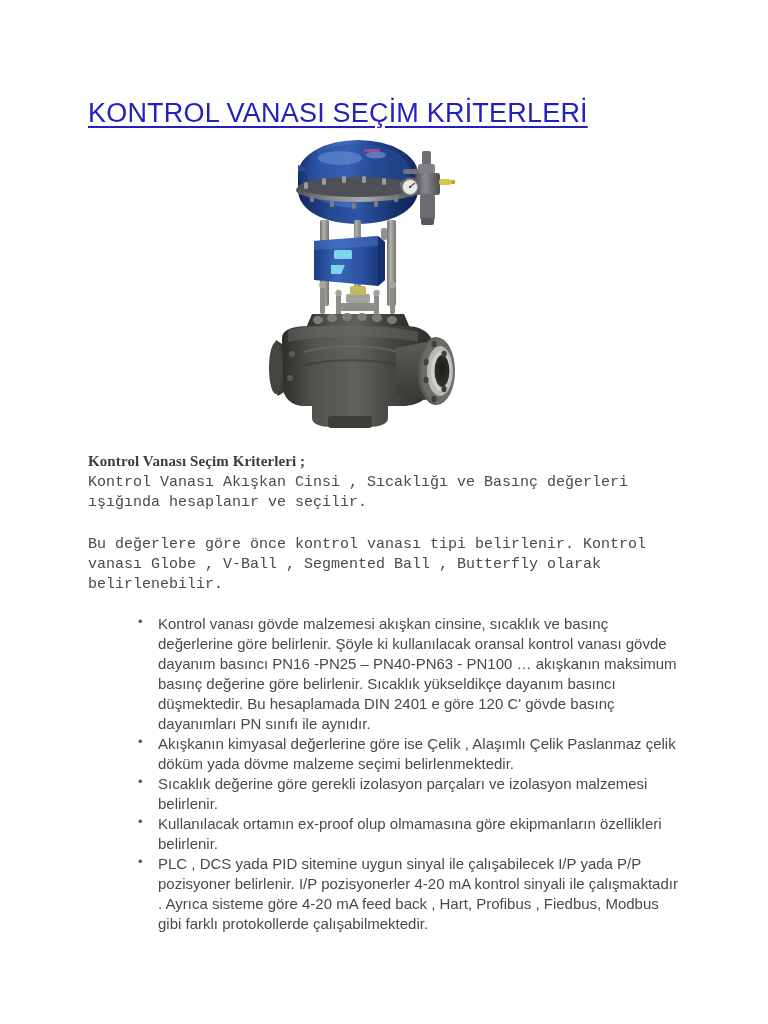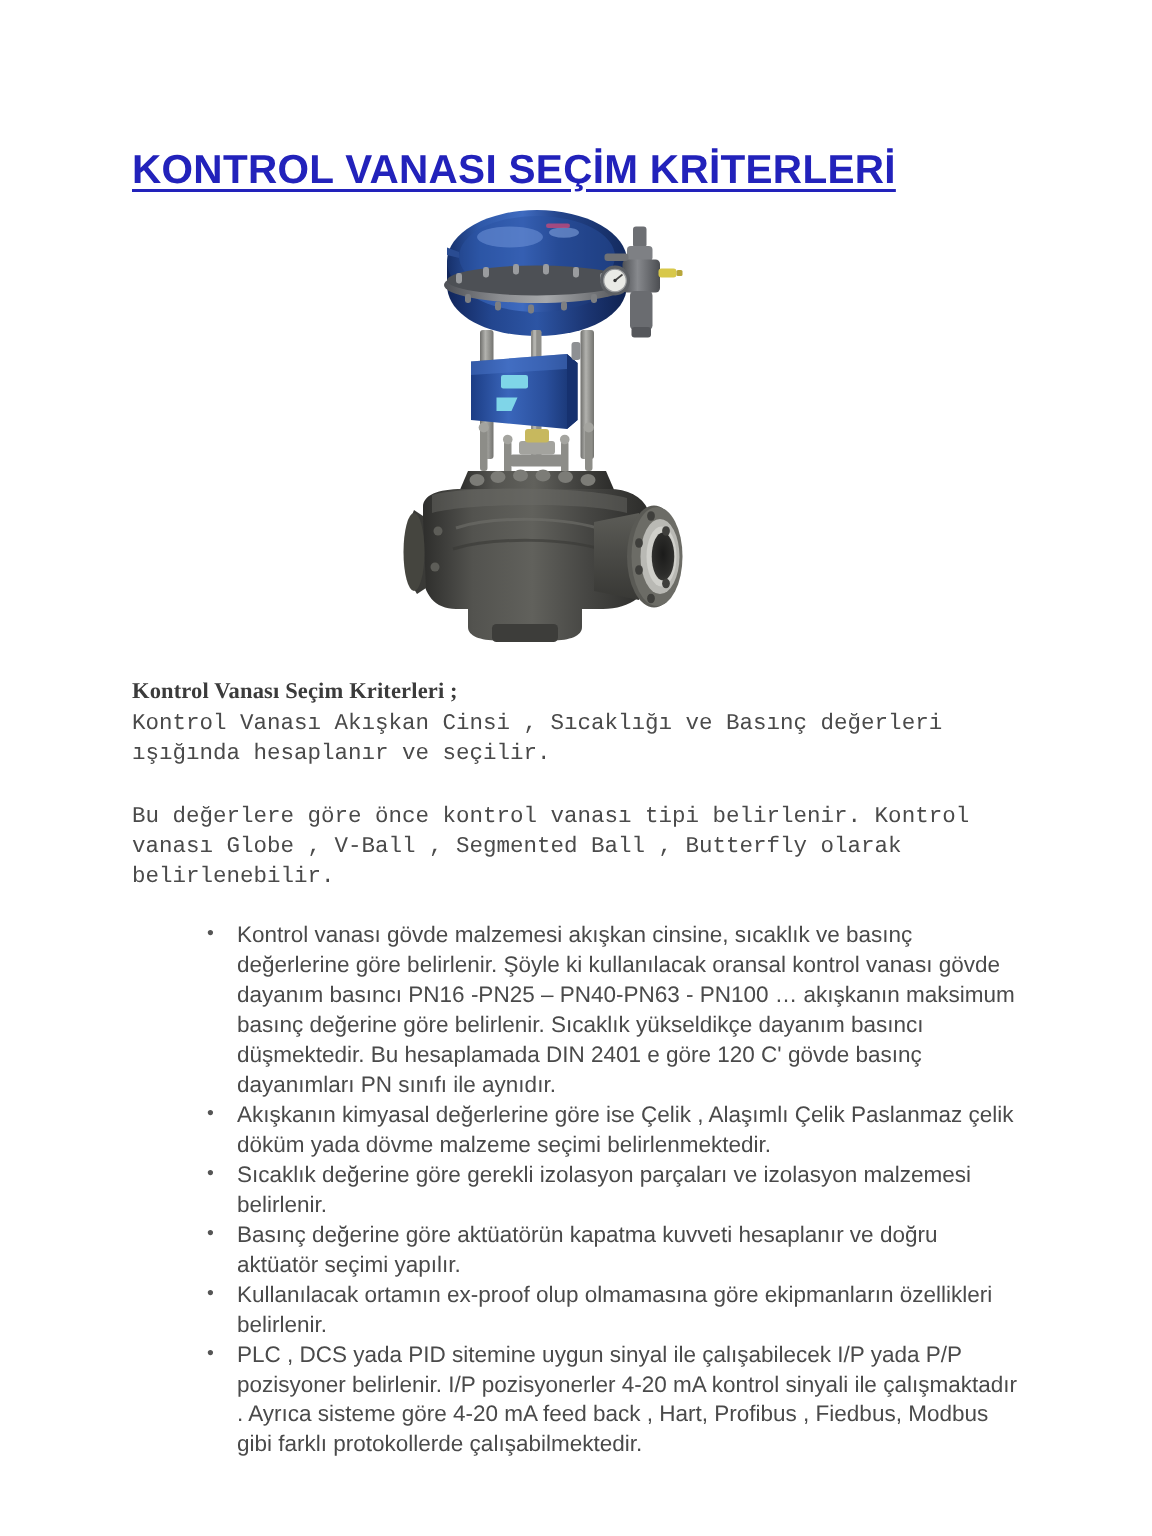--- a/index.html
+++ b/index.html
@@ -25,21 +25,21 @@
   }
 
   
   .doc-title {
     position: absolute;
     left: 88px;
     top: 80px;
     width: 600px;
     font-family: "Liberation Sans", sans-serif;
     font-size: 27px;
-    font-weight: bold;
+    font-weight: normal;
     color: #2222bb;
     text-decoration: underline;
     text-underline-offset: 4px;
     letter-spacing: 0.2px;
     line-height: 1.15;
     white-space: nowrap;
   }
 
   
   .figure-wrap {
@@ -331,19 +331,18 @@
     <p class="para">Kontrol Vanası Akışkan Cinsi , Sıcaklığı ve Basınç değerleri ışığında hesaplanır ve seçilir.</p>
 
     <div class="gap"></div>
 
     <p class="para">Bu değerlere göre önce kontrol vanası tipi belirlenir. Kontrol vanası Globe , V-Ball , Segmented Ball , Butterfly olarak belirlenebilir.</p>
 
     <ul class="bullets">
       <li>Kontrol vanası gövde malzemesi akışkan cinsine, sıcaklık ve basınç değerlerine göre belirlenir. Şöyle ki kullanılacak oransal kontrol vanası gövde dayanım basıncı PN16 -PN25 – PN40-PN63 - PN100 … akışkanın maksimum basınç değerine göre belirlenir. Sıcaklık yükseldikçe dayanım basıncı düşmektedir. Bu hesaplamada DIN 2401 e göre 120 C' gövde basınç dayanımları PN sınıfı ile aynıdır.</li>
       <li>Akışkanın kimyasal değerlerine göre ise Çelik , Alaşımlı Çelik Paslanmaz çelik döküm yada dövme malzeme seçimi belirlenmektedir.</li>
       <li>Sıcaklık değerine göre gerekli izolasyon parçaları ve izolasyon malzemesi belirlenir.</li>
-      <li>Basınç değerine göre aktüatörün kapatma kuvveti hesaplanır ve doğru aktüatör seçimi yapılır.</li>
       <li>Kullanılacak ortamın ex-proof olup olmamasına göre ekipmanların özellikleri belirlenir.</li>
       <li>PLC , DCS yada PID sitemine uygun sinyal ile çalışabilecek I/P yada P/P pozisyoner belirlenir. I/P pozisyonerler 4-20 mA kontrol sinyali ile çalışmaktadır . Ayrıca sisteme göre 4-20 mA feed back  , Hart, Profibus , Fiedbus, Modbus gibi farklı protokollerde çalışabilmektedir.</li>
     </ul>
 
   </div>
 </div>
 
 </body></html>

